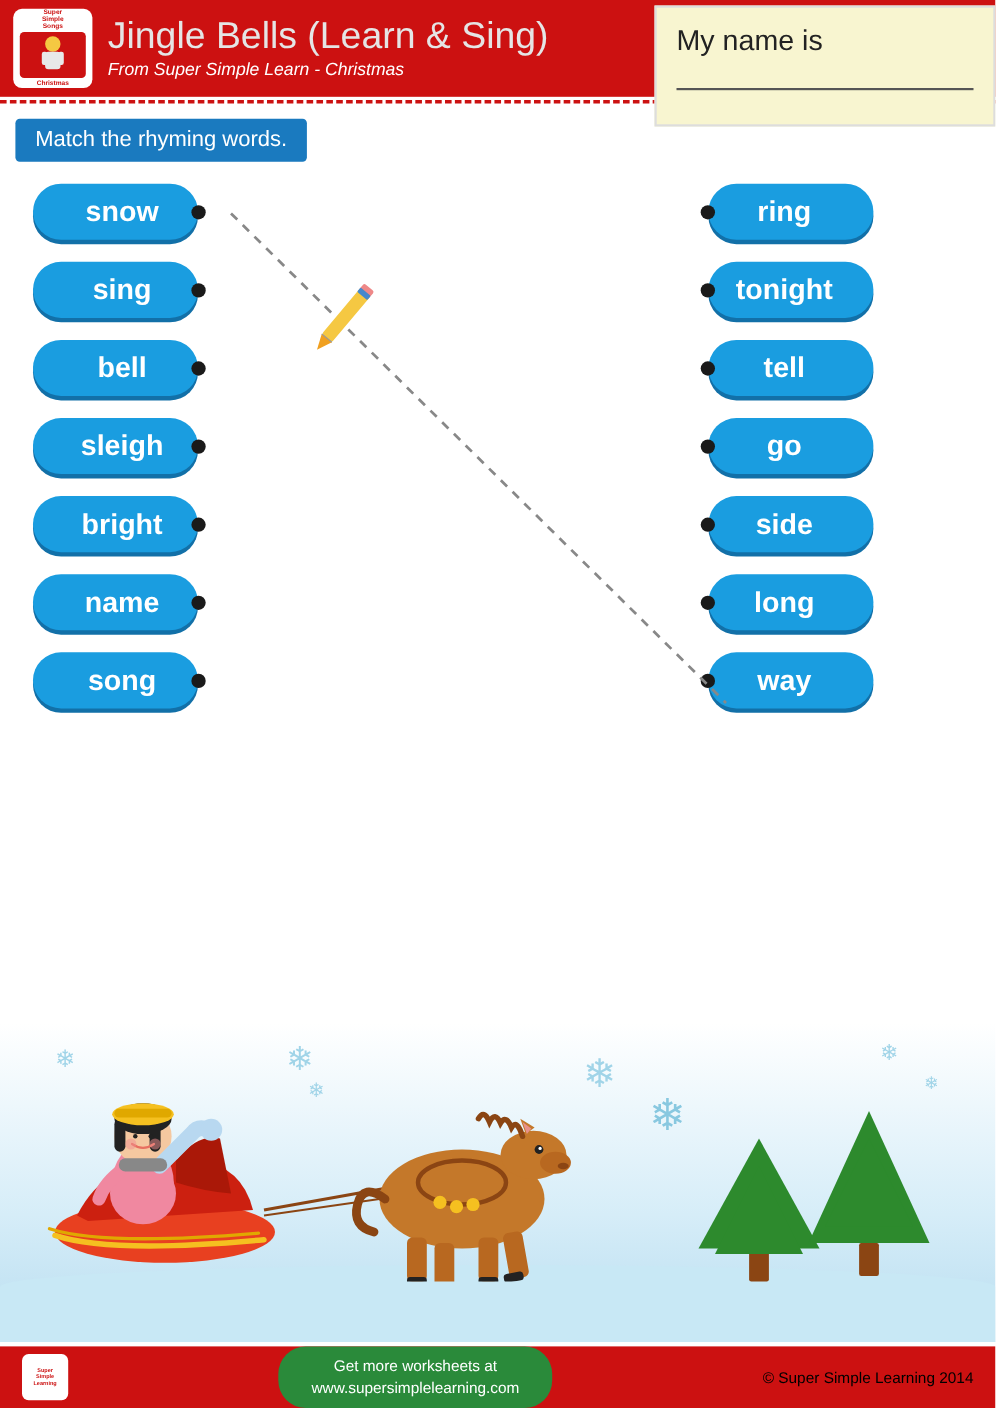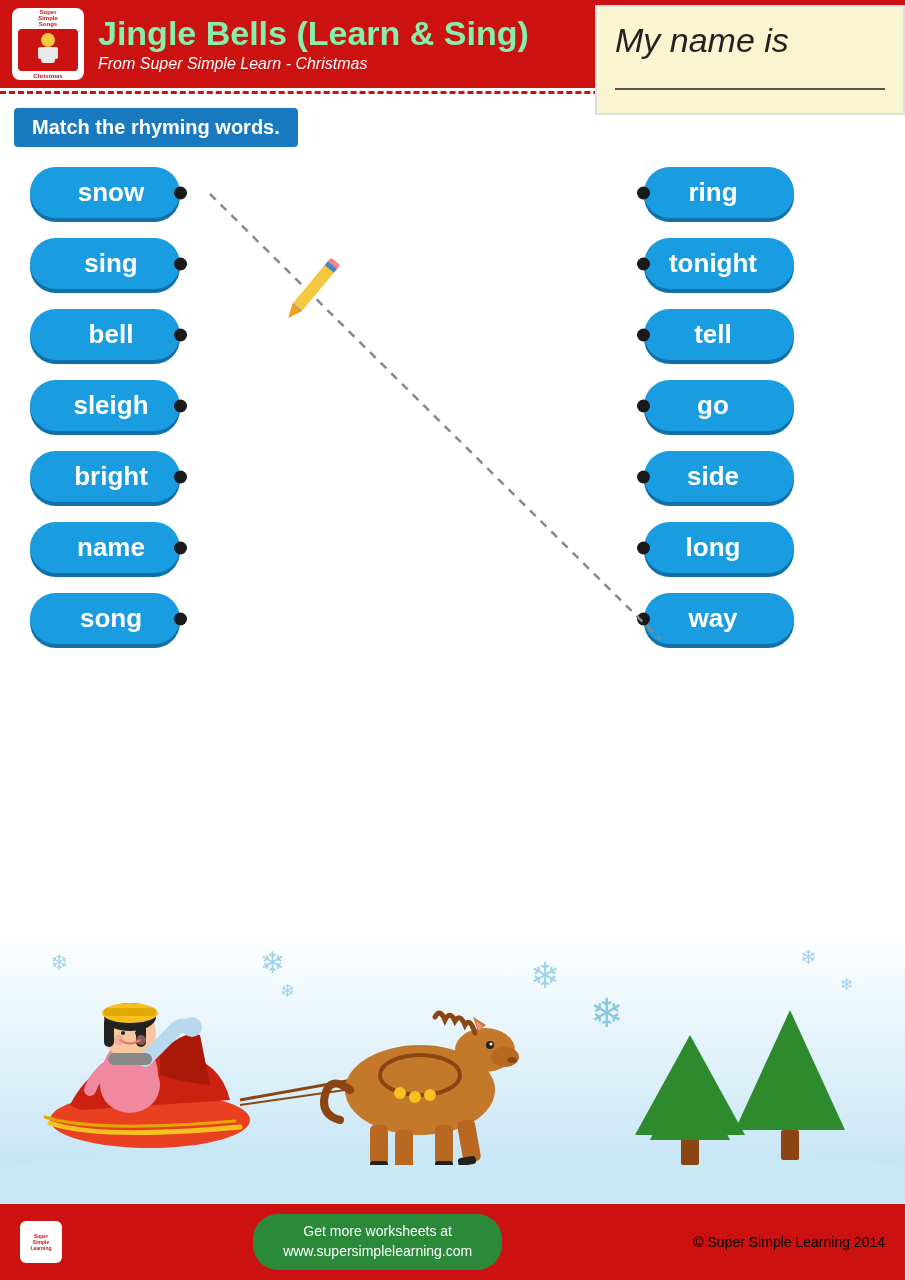--- a/index.html
+++ b/index.html
@@ -50,22 +50,22 @@
     }
     #logo-inner svg { width: 50px; height: 36px; }
     #logo-box .logo-bottom { color: #cc1111; font-size: 6px; font-weight: bold; }
 
     #title-block {
       margin-left: 14px;
       flex: 1;
     }
     #main-title {
       font-size: 34px;
-      font-weight: bold;
-      color: #86efac;
+      font-weight: normal;
+      color: #e5e5e5;
       line-height: 1.1;
     }
     #sub-title {
       font-size: 16px;
       color: white;
       margin-top: 2px;
     }
     #sub-title em { font-style: italic; }
 
     
@@ -76,25 +76,24 @@
       width: 310px;
       height: 110px;
       background: #f8f5d0;
       border: 2px solid #ddd;
       display: flex;
       flex-direction: column;
       justify-content: flex-start;
       padding: 14px 18px 10px 18px;
     }
     #name-label {
-      font-size: 34px;
+      font-size: 26px;
       color: #222;
       font-weight: normal;
       font-family: Arial, sans-serif;
-      font-style: italic;
     }
     #name-line {
       border-bottom: 2px solid #555;
       margin-top: 28px;
       width: 100%;
     }
 
     
     #header-border {
       height: 6px;
@@ -106,21 +105,21 @@
     #instruction-bar {
       background: #1a7abf;
       display: inline-block;
       margin: 14px 0 0 14px;
       padding: 8px 18px;
       border-radius: 4px;
     }
     #instruction-text {
       color: white;
       font-size: 20px;
-      font-weight: bold;
+      font-weight: normal;
       margin-top: 33px;
     }
 
     
     #content-area {
       position: relative;
       width: 824px;
       height: 810px;
       padding: 0 20px;
     }
@@ -240,21 +239,21 @@
       border-right: 40px solid transparent;
       border-bottom: 80px solid #2d8a2d;
     }
 
     
     #footer {
       position: absolute;
       bottom: 0;
       left: 0;
       width: 905px;
-      height: 76px;
+      height: 56px;
       background: #cc1111;
       display: flex;
       align-items: center;
       justify-content: space-between;
       padding: 0 20px;
     }
     #footer-logo {
       display: flex;
       align-items: center;
       gap: 6px;

